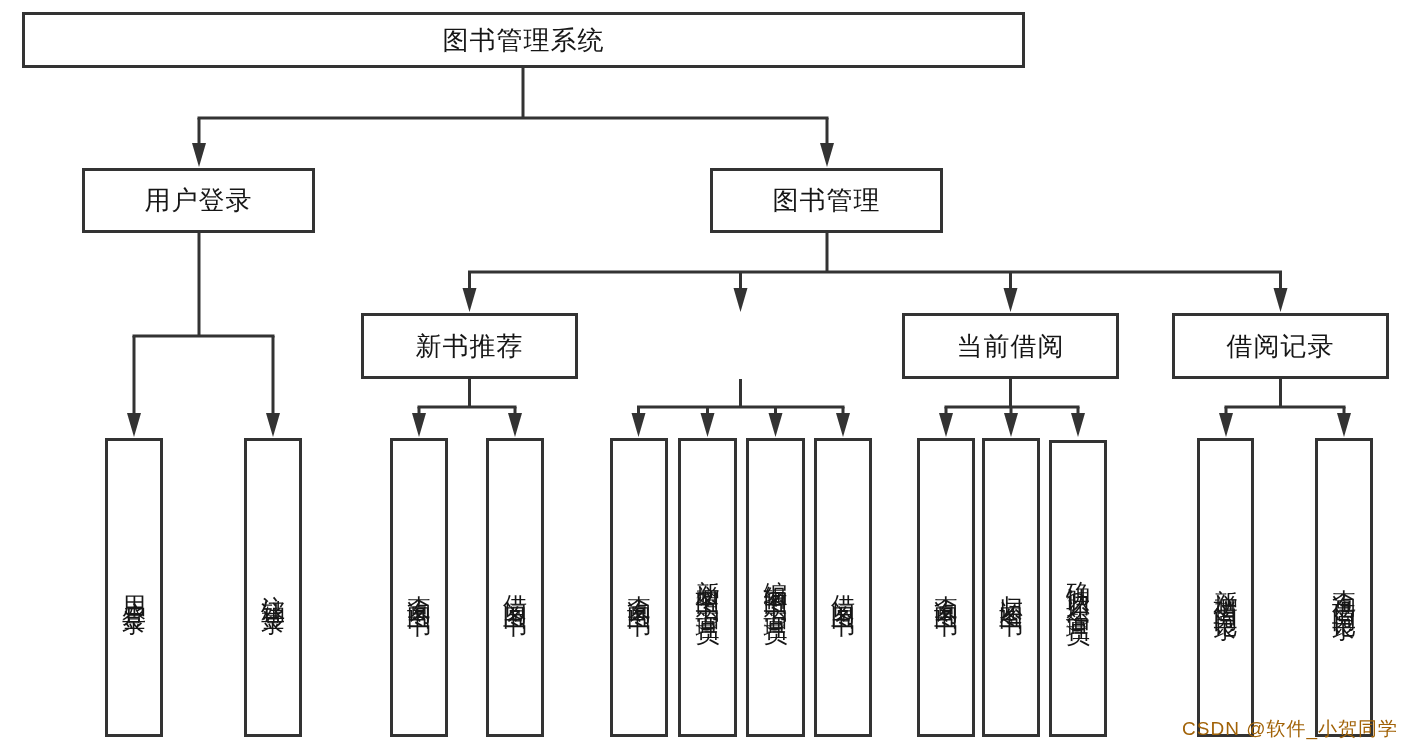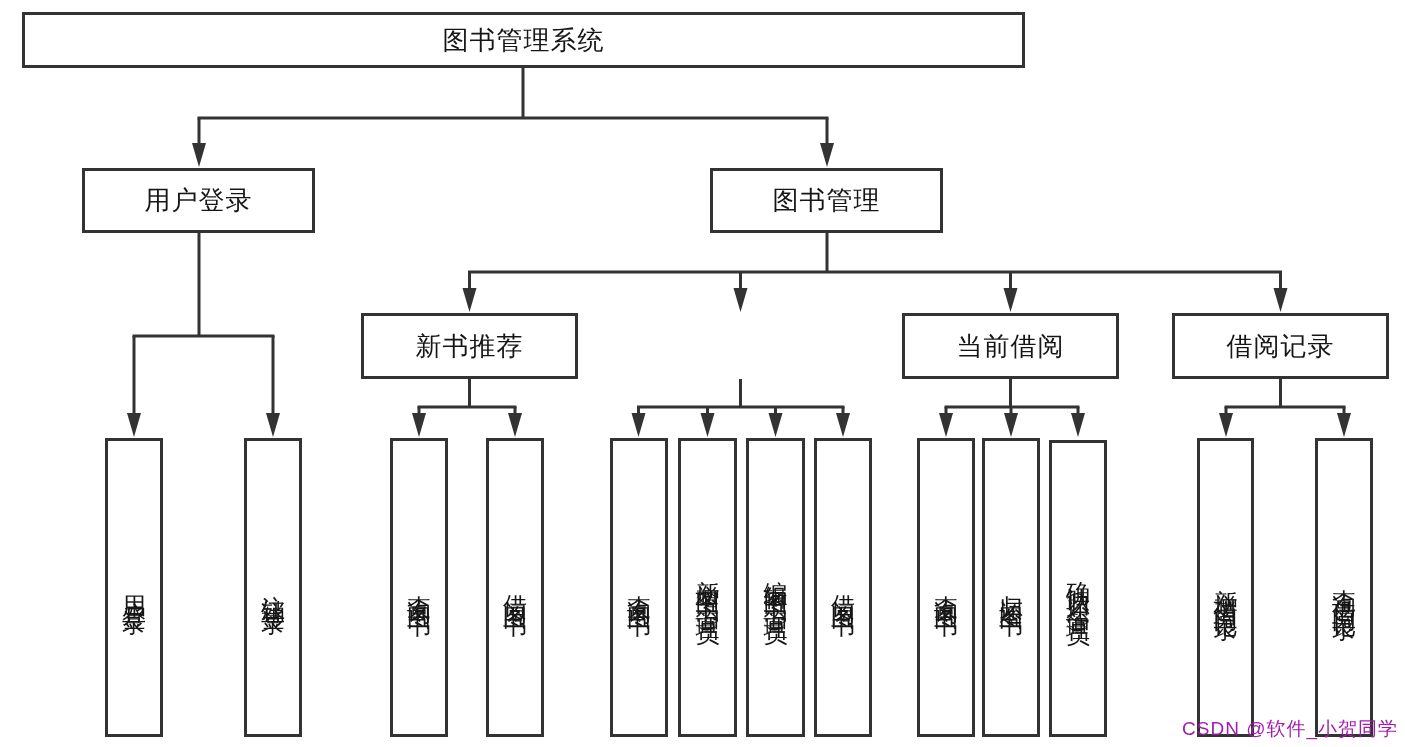--- a/index.html
+++ b/index.html
@@ -29,21 +29,21 @@
     font-size:24px;
     letter-spacing:6px;
     white-space:nowrap;
   }
   .watermark{
     position:absolute;
     top:716px;
     right:7px;
     font-size:19px;
     letter-spacing:1px;
-    color:#a21caf;
+    color:#a16207;
     z-index:5;
     white-space:nowrap;
   }
 </style>
 </head>
 <body>
 
 <div class="canvas">
 
   <svg class="connectors" viewBox="0 0 1405 747" xmlns="http://www.w3.org/2000/svg" stroke="#333333" stroke-width="3" fill="#333333">

